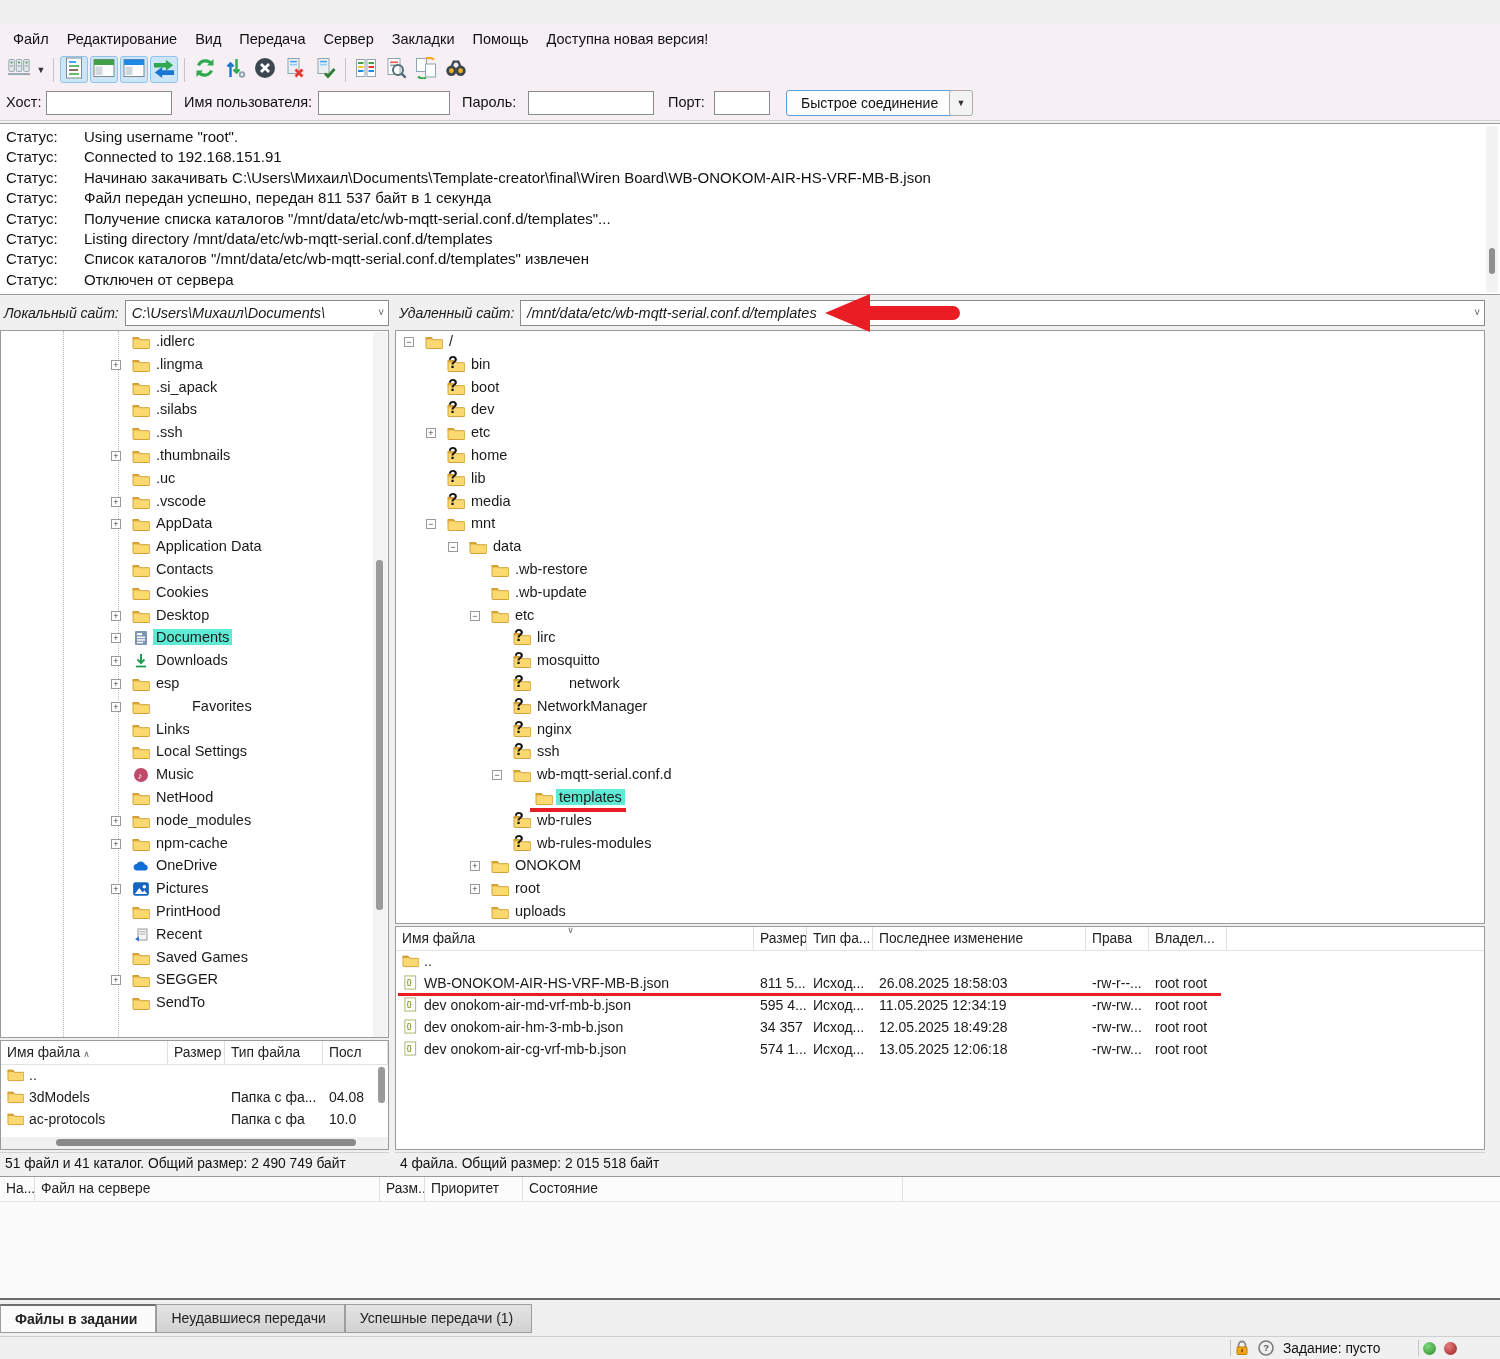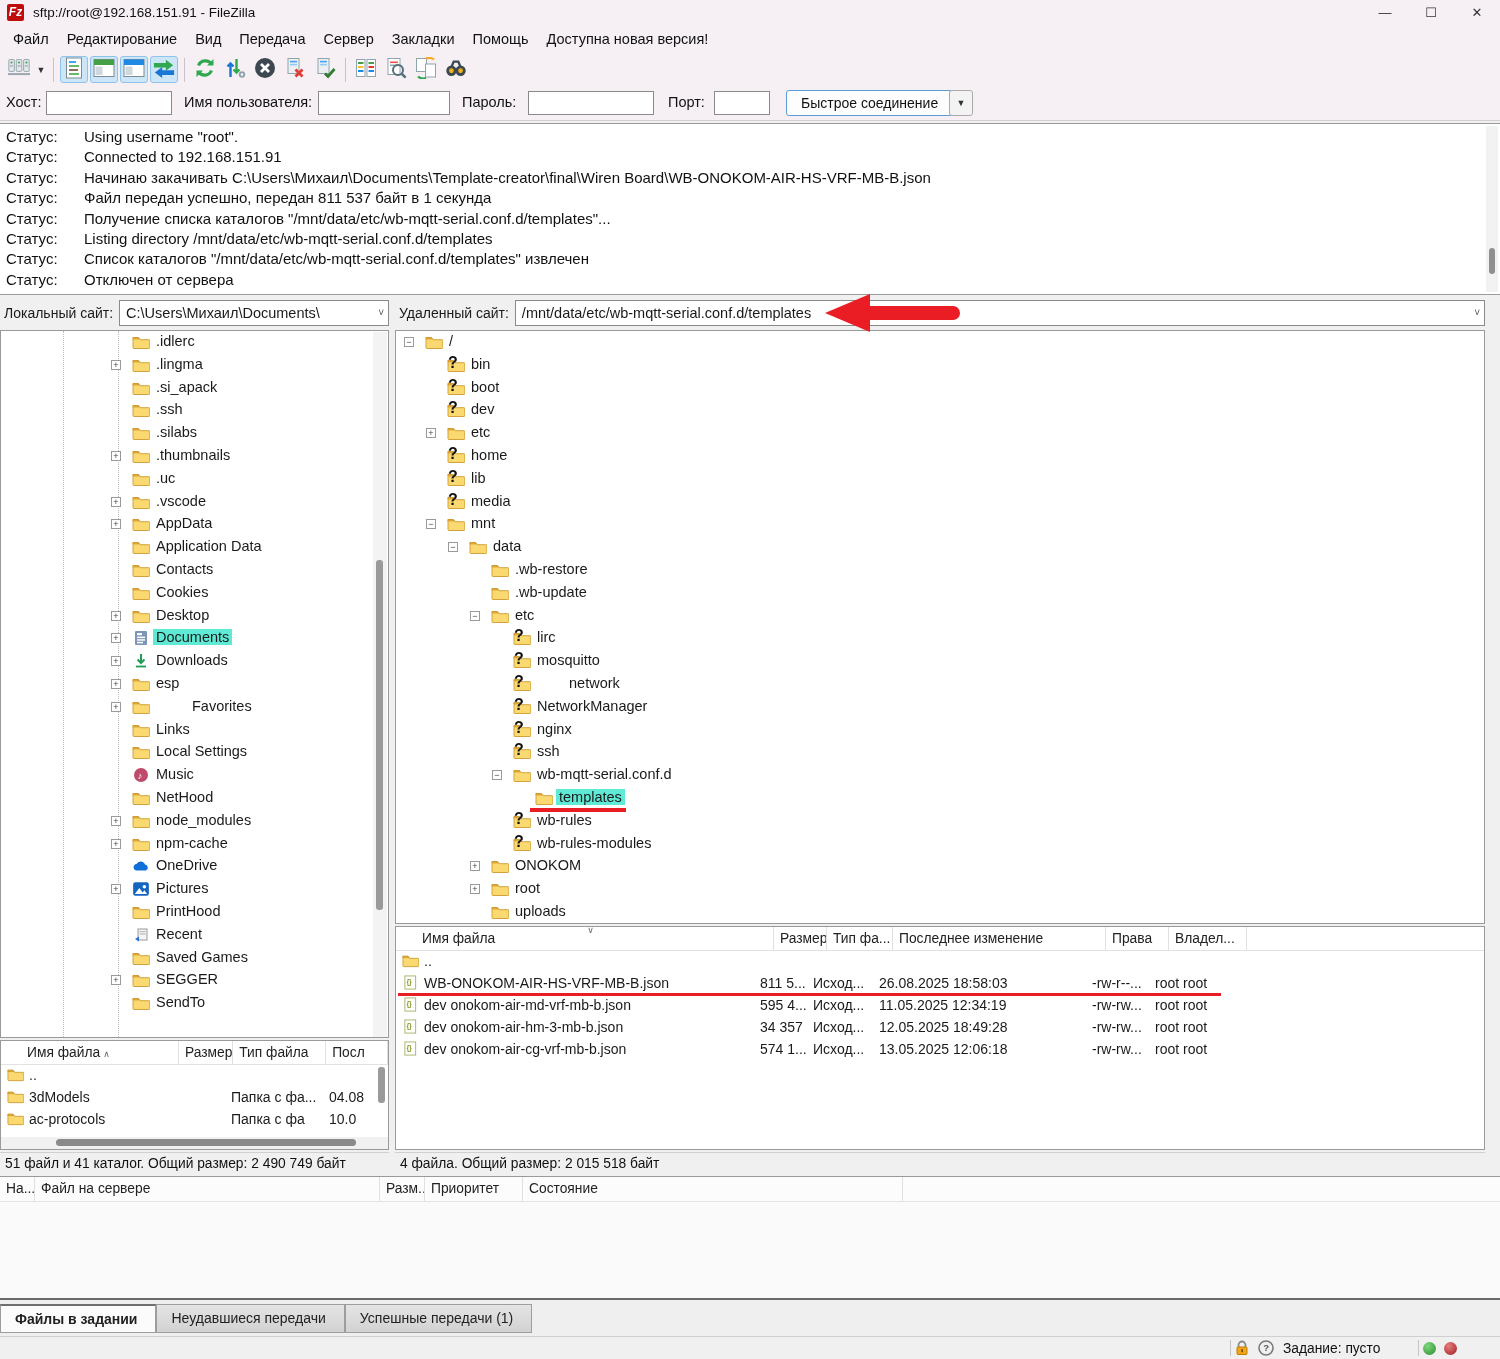--- a/index.html
+++ b/index.html
@@ -40,21 +40,21 @@
   .log-scroll { position:absolute; right:2px; top:2px; width:12px; height:166px; background:#f2f2f2; }
   .log-thumb { position:absolute; left:3px; width:6px; border-radius:3px; background:#8f8f8f; }
 
   
   .main { position:absolute; left:0; top:298px; width:1500px; height:878px; }
   .panel { position:absolute; top:0; height:878px; }
   .panel.local { left:0; width:389px; }
   .panel.remote { left:395px; width:1090px; }
   .splitterv { position:absolute; left:389px; top:0; width:6px; height:878px; background:#f0f0f0; }
 
-  .sitebar { position:absolute; left:0; top:0; height:30px; width:100%; display:flex; align-items:center; }
+  .sitebar { position:absolute; left:0; top:0; height:30px; width:100%; display:flex; align-items:center;font-style:italic; }
   .site-label { font-size:14px; padding:0 6px 0 4px; white-space:nowrap; }
   .site-combo { position:relative; flex:1; height:26px; border:1px solid #8a8a8a; background:#fff; display:flex; align-items:center; padding:0 20px 0 6px; font-size:14.5px; white-space:nowrap; overflow:hidden; }
   .combo-chevron { position:absolute; right:4px; top:6px; font-size:10px; color:#555; }
 
   .treebox { position:absolute; left:0; width:100%; background:#fff; border:1px solid #9a9a9a; overflow:hidden; }
   .panel.local .treebox { top:32px; height:708px; }
   .panel.remote .treebox { top:32px; height:594px; }
   .trow { position:relative; height:22.8px; }
   .texp { position:absolute; top:6px; width:10px; height:10px; border:1px solid #9a9a9a; background:#fff; font-size:9px; line-height:8px; text-align:center; color:#444; z-index:2; }
   .ticon { position:absolute; top:3px; width:18px; height:16px; z-index:1; }
@@ -62,21 +62,21 @@
   .ticon .qmark { position:absolute; left:1px; top:-3px; font-size:16px; font-weight:bold; color:#111; }
   .tlabel { position:absolute; top:2px; font-size:14.5px; white-space:nowrap; padding:0 3px; }
   .tlabel.sel { background:#5eead4; }
   .tguide { position:absolute; top:0; width:0; border-left:1px dotted #bdbdbd; z-index:0; }
   .tree-scroll { position:absolute; right:1px; top:1px; width:14px; height:706px; background:#f3f3f3; }
   .tree-thumb { position:absolute; left:3px; width:7px; border-radius:3px; background:#9a9a9a; }
 
   .listbox { position:absolute; left:0; width:100%; background:#fff; border:1px solid #9a9a9a; overflow:hidden; }
   .panel.local .listbox { top:742px; height:110px; }
   .panel.remote .listbox { top:628px; height:224px; }
-  .lheader { display:flex; height:24px; border-bottom:1px solid #e2e2e2; background:#fff; position:relative;padding-left:20px; }
+  .lheader { display:flex; height:24px; border-bottom:1px solid #e2e2e2; background:#fff; position:relative; }
   .lhcell { font-size:13.8px; color:#222; padding:4px 4px 0 6px; border-right:1px solid #e0e0e0; overflow:hidden; white-space:nowrap; position:relative; }
   .sortmark { font-size:9px; color:#666; margin-left:3px; }
   .sortmark.center { position:absolute; top:-2px; left:48%; margin:0; }
   .lrow { display:flex; height:22px; position:relative; }
   .lcell { font-size:14px; padding:2px 4px 0 6px; white-space:nowrap; overflow:hidden; }
   .lcell.num { text-align:right; padding-right:8px; }
   .lcell .ficon { display:inline-block; width:17px; height:15px; vertical-align:-2px; margin-right:5px; }
   .lcell .ficon svg { width:17px; height:15px; }
   .hscroll { position:absolute; left:0; bottom:0; width:100%; height:12px; background:#f1f1f1; }
   .hthumb { position:absolute; top:2px; height:7px; border-radius:4px; background:#8a8a8a; }
@@ -105,29 +105,20 @@
   
   .ann-arrow-tail { position:absolute; left:866px; top:306px; width:94px; height:14px; background:var(--ann,#ea1c24); border-radius:0 7px 7px 0; z-index:50; }
   .ann-arrow-head { position:absolute; left:825px; top:294px; width:0; height:0; border-top:19px solid transparent; border-bottom:19px solid transparent; border-right:45px solid var(--ann,#ea1c24); z-index:50; }
   .ann-underline { position:absolute; height:3.5px; background:var(--ann,#ea1c24); z-index:40; }
 </style>
 </head>
 <body>
 
 <div id="app">
 
-  <div class="titlebar">
-    <div class="app-icon">Fz</div>
-    <div class="title">sftp://root@192.168.151.91 - FileZilla</div>
-    <div class="win-controls">
-      <div class="win-btn">—</div>
-      <div class="win-btn">☐</div>
-      <div class="win-btn">✕</div>
-    </div>
-  </div>
 
   <div class="menubar" id="menubar">
       <div class="menu-item">Файл</div>
       <div class="menu-item">Редактирование</div>
       <div class="menu-item">Вид</div>
       <div class="menu-item">Передача</div>
       <div class="menu-item">Сервер</div>
       <div class="menu-item">Закладки</div>
       <div class="menu-item">Помощь</div>
       <div class="menu-item">Доступна новая версия!</div>
@@ -354,28 +345,28 @@
                 <path d="M1 3 h5.4 l1.7 2.2 H17 a.8.8 0 0 1 .8.8 V13 a1 1 0 0 1 -1 1 H2 a1 1 0 0 1 -1-1 Z" fill="#fad971" stroke="#cf9a2f" stroke-width=".9"></path>
                 <path d="M1 3 h5.4 l1.1 1.4 H1 Z" fill="#eab744" stroke="#cf9a2f" stroke-width=".9"></path>
               </svg></span>
             <span class="tlabel" style="left: 152px;">.si_apack</span>
           </div>
           <div class="trow">
             <span class="ticon" style="left: 131px;"><svg viewBox="0 0 18 15">
                 <path d="M1 3 h5.4 l1.7 2.2 H17 a.8.8 0 0 1 .8.8 V13 a1 1 0 0 1 -1 1 H2 a1 1 0 0 1 -1-1 Z" fill="#fad971" stroke="#cf9a2f" stroke-width=".9"></path>
                 <path d="M1 3 h5.4 l1.1 1.4 H1 Z" fill="#eab744" stroke="#cf9a2f" stroke-width=".9"></path>
               </svg></span>
+            <span class="tlabel" style="left: 152px;">.silabs</span>
+          </div>
+          <div class="trow">
+            <span class="ticon" style="left: 131px;"><svg viewBox="0 0 18 15">
+                <path d="M1 3 h5.4 l1.7 2.2 H17 a.8.8 0 0 1 .8.8 V13 a1 1 0 0 1 -1 1 H2 a1 1 0 0 1 -1-1 Z" fill="#fad971" stroke="#cf9a2f" stroke-width=".9"></path>
+                <path d="M1 3 h5.4 l1.1 1.4 H1 Z" fill="#eab744" stroke="#cf9a2f" stroke-width=".9"></path>
+              </svg></span>
             <span class="tlabel" style="left: 152px;">.ssh</span>
-          </div>
-          <div class="trow">
-            <span class="ticon" style="left: 131px;"><svg viewBox="0 0 18 15">
-                <path d="M1 3 h5.4 l1.7 2.2 H17 a.8.8 0 0 1 .8.8 V13 a1 1 0 0 1 -1 1 H2 a1 1 0 0 1 -1-1 Z" fill="#fad971" stroke="#cf9a2f" stroke-width=".9"></path>
-                <path d="M1 3 h5.4 l1.1 1.4 H1 Z" fill="#eab744" stroke="#cf9a2f" stroke-width=".9"></path>
-              </svg></span>
-            <span class="tlabel" style="left: 152px;">.silabs</span>
           </div>
           <div class="trow">
             <span class="texp" style="left: 110px;">+</span>
             <span class="ticon" style="left: 131px;"><svg viewBox="0 0 18 15">
                 <path d="M1 3 h5.4 l1.7 2.2 H17 a.8.8 0 0 1 .8.8 V13 a1 1 0 0 1 -1 1 H2 a1 1 0 0 1 -1-1 Z" fill="#fad971" stroke="#cf9a2f" stroke-width=".9"></path>
                 <path d="M1 3 h5.4 l1.1 1.4 H1 Z" fill="#eab744" stroke="#cf9a2f" stroke-width=".9"></path>
               </svg></span>
             <span class="tlabel" style="left: 152px;">.thumbnails</span>
           </div>
           <div class="trow">

